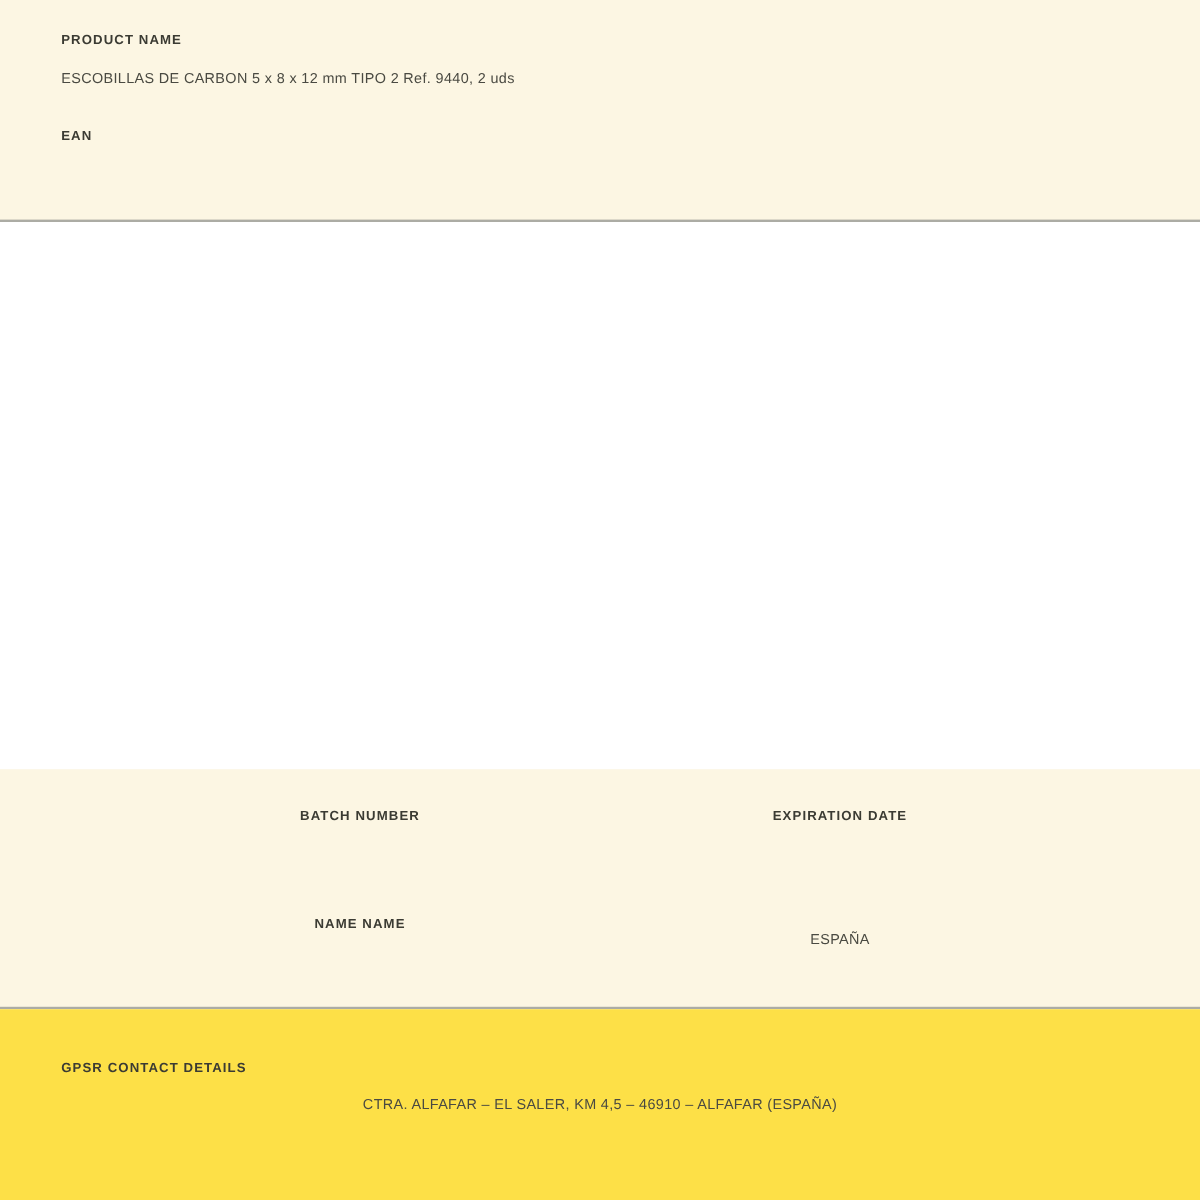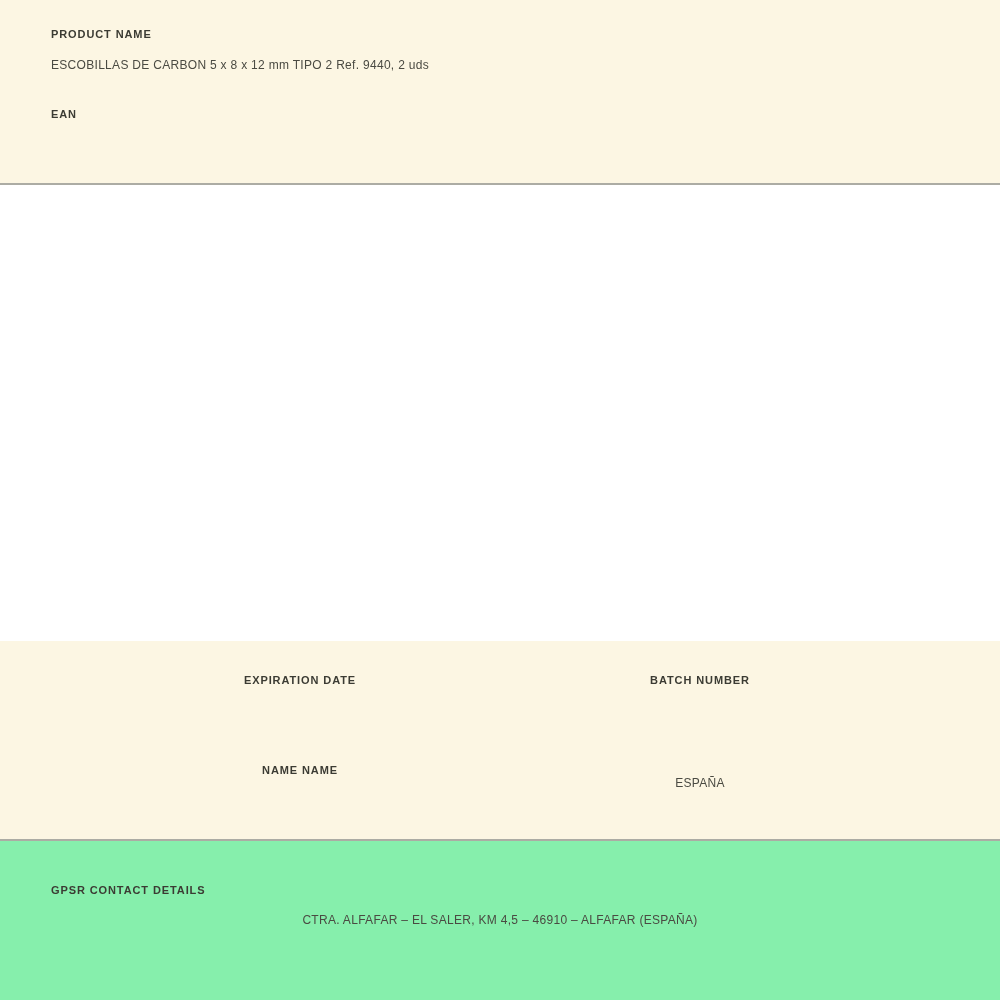--- a/index.html
+++ b/index.html
@@ -63,21 +63,21 @@
     display: grid;
     grid-template-columns: 400px 400px;
     row-gap: 39px;
     text-align: center;
   }
   .info-cell .value { margin-top: 12px; }
 
   
   .section-gpsr {
     flex: 1;
-    background: #86efac;
+    background: #fde047;
     padding: 40px 51px 0 51px;
   }
   .section-gpsr .address {
     margin-top: 11px;
     text-align: center;
   }
 </style>
 </head>
 <body>
 
@@ -88,26 +88,26 @@
     <div class="value">ESCOBILLAS DE CARBON 5 x 8 x 12 mm TIPO 2 Ref. 9440, 2 uds</div>
     <div class="label ean-label">EAN</div>
   </section>
 
   <section class="section-image"></section>
 
   <section class="section-info">
     <div class="info-grid">
 
       <div class="info-cell">
-        <div class="label">EXPIRATION DATE</div>
+        <div class="label">BATCH NUMBER</div>
         <div class="value"></div>
       </div>
 
       <div class="info-cell">
-        <div class="label">BATCH NUMBER</div>
+        <div class="label">EXPIRATION DATE</div>
         <div class="value"></div>
       </div>
 
       <div class="info-cell">
         <div class="label">NAME NAME</div>
       </div>
 
       <div class="info-cell">
         <div class="value">ESPAÑA</div>
       </div>

